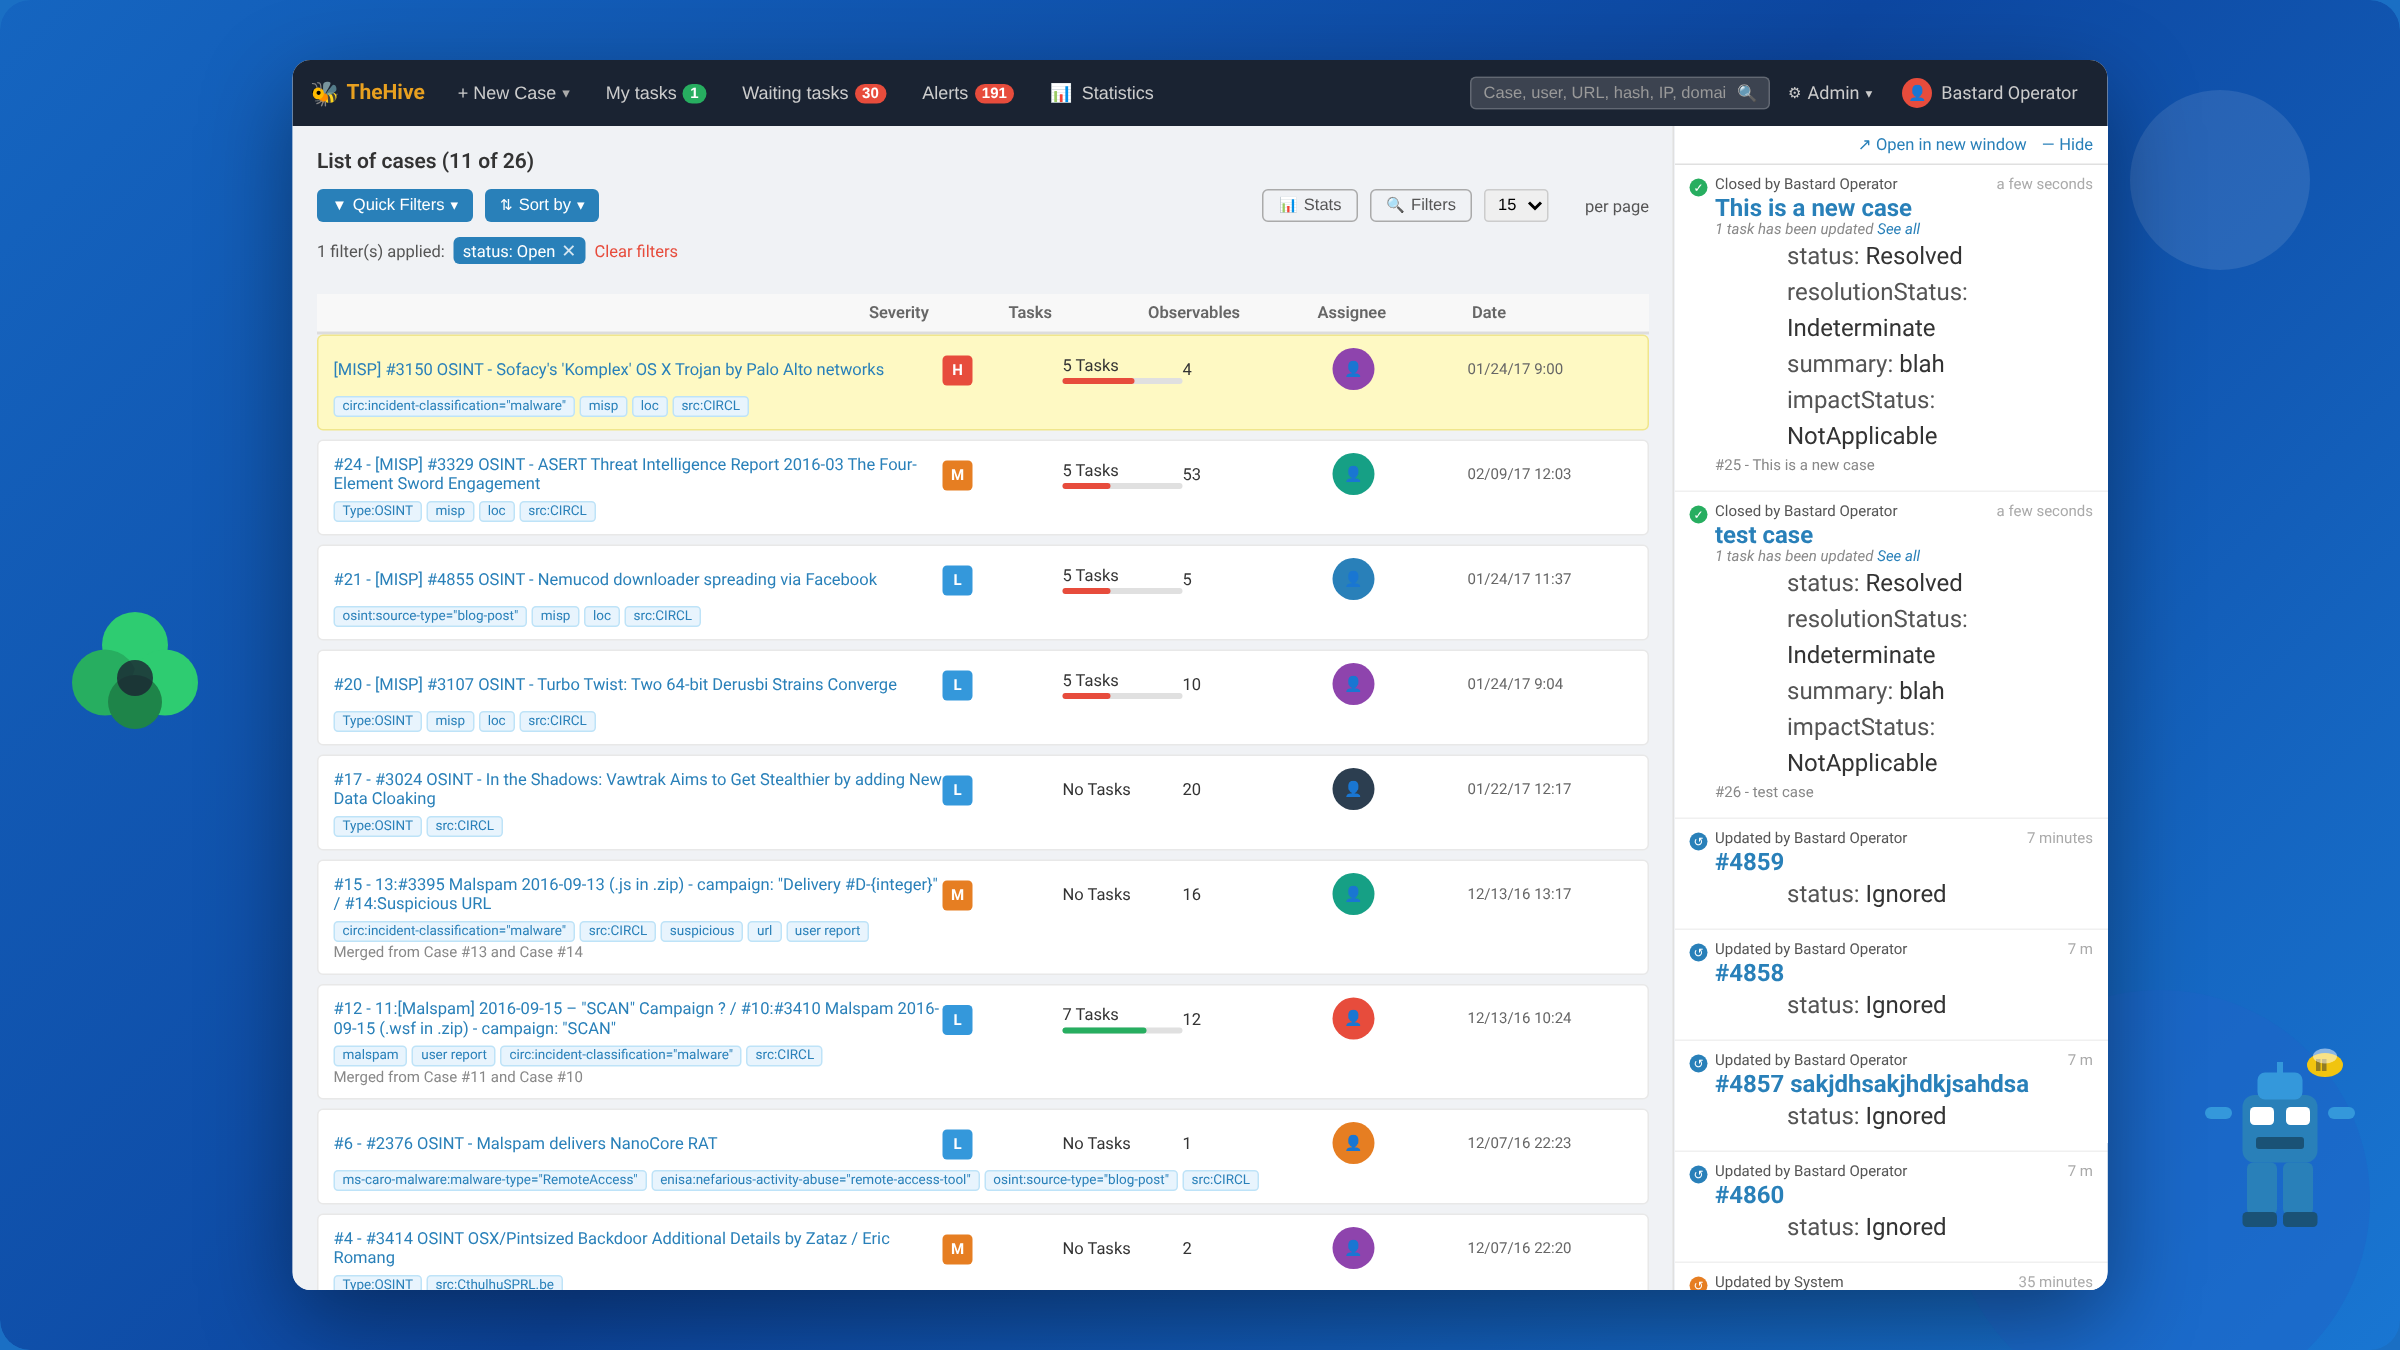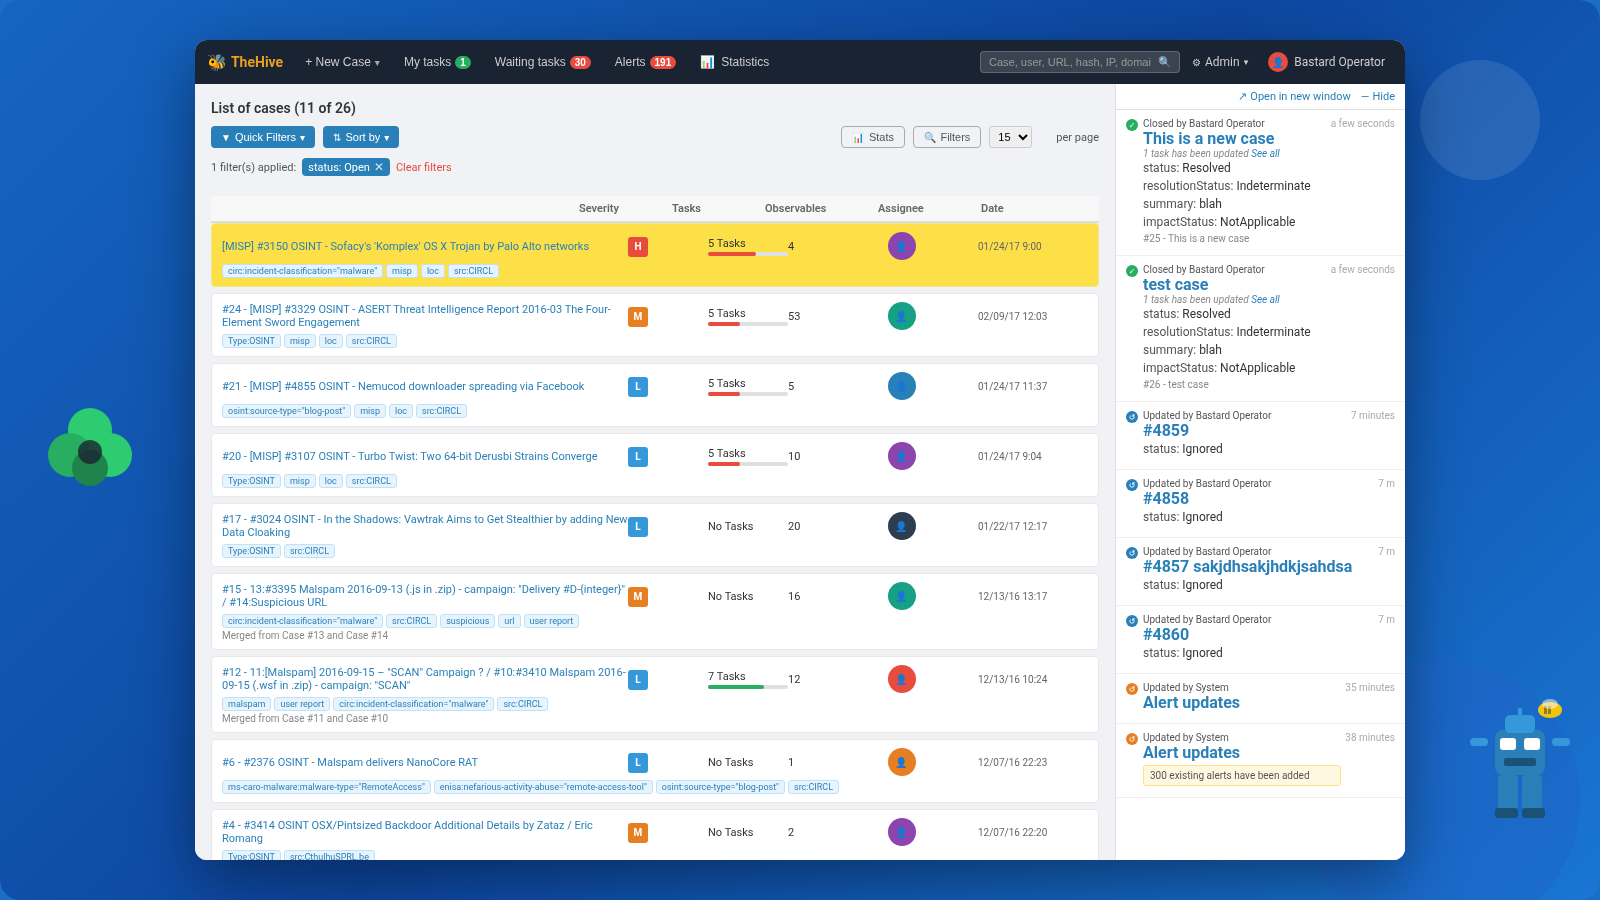--- a/index.html
+++ b/index.html
@@ -337,21 +337,21 @@
     }
     
     .case-row {
       background: white;
       border: 1px solid #e8e8e8;
       border-radius: 4px;
       margin-bottom: 6px;
       padding: 8px 10px;
     }
     .case-row.highlighted {
-      background: #fde047;
+      background: #fef9c3;
       border-color: #f0e68c;
     }
     .case-row-top {
       display: grid;
       grid-template-columns: 1fr 80px 80px 100px 90px 110px;
       align-items: center;
       margin-bottom: 4px;
     }
     .case-title {
       color: #2980b9;
@@ -467,22 +467,23 @@
       cursor: pointer;
     }
     .rp-task-update {
       color: #888;
       font-size: 10px;
       font-style: italic;
     }
     .rp-task-update a { color: #2980b9; text-decoration: none; }
     .rp-field {
       color: #555;
-      font-size: 12px;
+      font-size: 16px;
       line-height: 1.5;
+      margin-left: 48px;
     }
     .rp-field span { color: #333; }
     .rp-case-ref {
       color: #888;
       font-size: 10px;
       margin-top: 2px;
     }
     .rp-alert-box {
       background: #fff8e1;
       border: 1px solid #ffe082;

